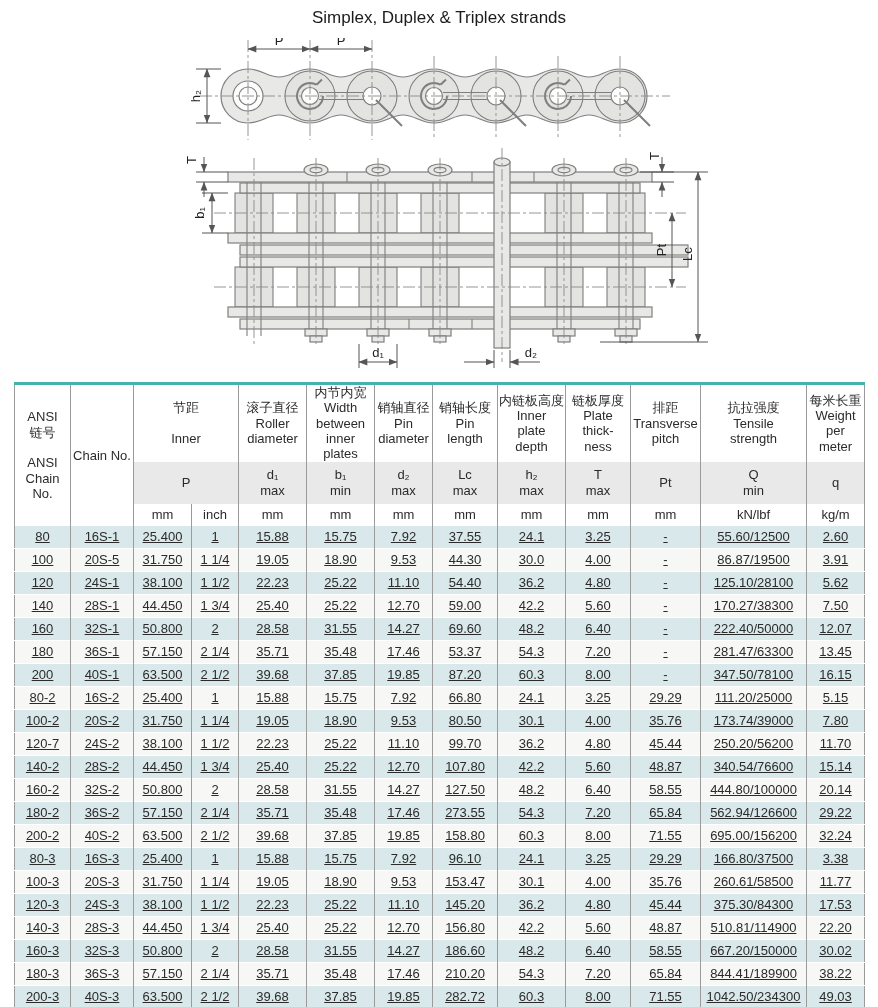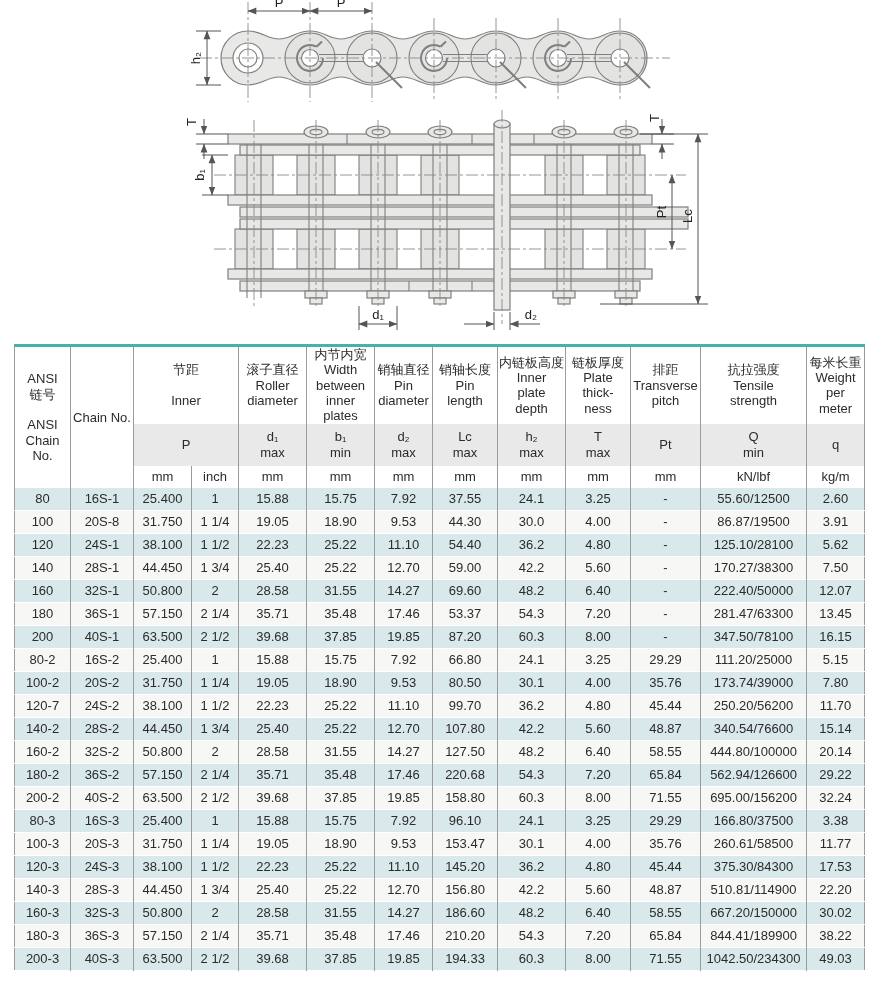--- a/index.html
+++ b/index.html
@@ -20,32 +20,33 @@
     border-top:3px solid #45b2ad;border-left:1px solid #9b9b9b;border-right:1px solid #9b9b9b;
     border-bottom:1px solid #9b9b9b;font-size:13px;color:#2b2b2b;}
   table.spec th, table.spec td{border-right:1px solid #9b9b9b;padding:0 1px;font-weight:normal;
     text-align:center;vertical-align:middle;}
   table.spec tr > *:last-child{border-right:none;}
   thead th{white-space:pre-line;line-height:1.18;font-size:13px;}
   tr.hrow1 th{height:62px;}
   tr.hrow2 td{height:42px;background:#e9e9e9;white-space:pre-line;line-height:1.2;}
   tr.hrow3 td{height:22px;background:#fff;}
   tbody td{height:22px;white-space:nowrap;overflow:hidden;}
-  tbody tr{background:#f7f7f5;border-bottom:1px solid rgba(255,255,255,.85);}
+  tbody tr{background:#f7f7f5;border-bottom:1px solid rgba(255,255,255,.85);text-decoration:underline;}
   tbody tr.stripe{background:#d9e8ea;}
   td.c0{text-align:right;padding-right:5px;}
   td.c6{text-align:right;padding-right:15px;}
   td.c7{text-align:right;padding-right:13px;}
   td.c12{text-align:right;padding-right:9px;}
 </style>
 </head>
 <body>
 
 <div class="page">
 
+  <div class="title">Simplex, Duplex &amp; Triplex strands</div>
 
   <svg class="figure-svg" viewBox="0 38 878 344">
     <defs>
       <marker id="ae" markerUnits="userSpaceOnUse" markerWidth="10" markerHeight="8" refX="8.5" refY="4" orient="auto">
         <path d="M0,0.6 L8.8,4 L0,7.4 z" fill="#555"></path>
       </marker>
       <marker id="as" markerUnits="userSpaceOnUse" markerWidth="10" markerHeight="8" refX="0.5" refY="4" orient="auto">
         <path d="M8.8,0.6 L0,4 L8.8,7.4 z" fill="#555"></path>
       </marker>
     </defs>
@@ -308,21 +309,21 @@
           <td class="c6">7.92</td>
           <td class="c7">37.55</td>
           <td class="c8">24.1</td>
           <td class="c9">3.25</td>
           <td class="c10">-</td>
           <td class="c11">55.60/12500</td>
           <td class="c12">2.60</td>
         </tr>
         <tr>
           <td class="c0">100</td>
-          <td class="c1">20S-8</td>
+          <td class="c1">20S-5</td>
           <td class="c2">31.750</td>
           <td class="c3">1 1/4</td>
           <td class="c4">19.05</td>
           <td class="c5">18.90</td>
           <td class="c6">9.53</td>
           <td class="c7">44.30</td>
           <td class="c8">30.0</td>
           <td class="c9">4.00</td>
           <td class="c10">-</td>
           <td class="c11">86.87/19500</td>
@@ -479,21 +480,21 @@
           <td class="c12">20.14</td>
         </tr>
         <tr class="stripe">
           <td class="c0">180-2</td>
           <td class="c1">36S-2</td>
           <td class="c2">57.150</td>
           <td class="c3">2 1/4</td>
           <td class="c4">35.71</td>
           <td class="c5">35.48</td>
           <td class="c6">17.46</td>
-          <td class="c7">220.68</td>
+          <td class="c7">273.55</td>
           <td class="c8">54.3</td>
           <td class="c9">7.20</td>
           <td class="c10">65.84</td>
           <td class="c11">562.94/126600</td>
           <td class="c12">29.22</td>
         </tr>
         <tr>
           <td class="c0">200-2</td>
           <td class="c1">40S-2</td>
           <td class="c2">63.500</td>
@@ -599,21 +600,21 @@
           <td class="c12">38.22</td>
         </tr>
         <tr class="stripe">
           <td class="c0">200-3</td>
           <td class="c1">40S-3</td>
           <td class="c2">63.500</td>
           <td class="c3">2 1/2</td>
           <td class="c4">39.68</td>
           <td class="c5">37.85</td>
           <td class="c6">19.85</td>
-          <td class="c7">194.33</td>
+          <td class="c7">282.72</td>
           <td class="c8">60.3</td>
           <td class="c9">8.00</td>
           <td class="c10">71.55</td>
           <td class="c11">1042.50/234300</td>
           <td class="c12">49.03</td>
         </tr>
       </tbody>
   </table>
 
 </div>

